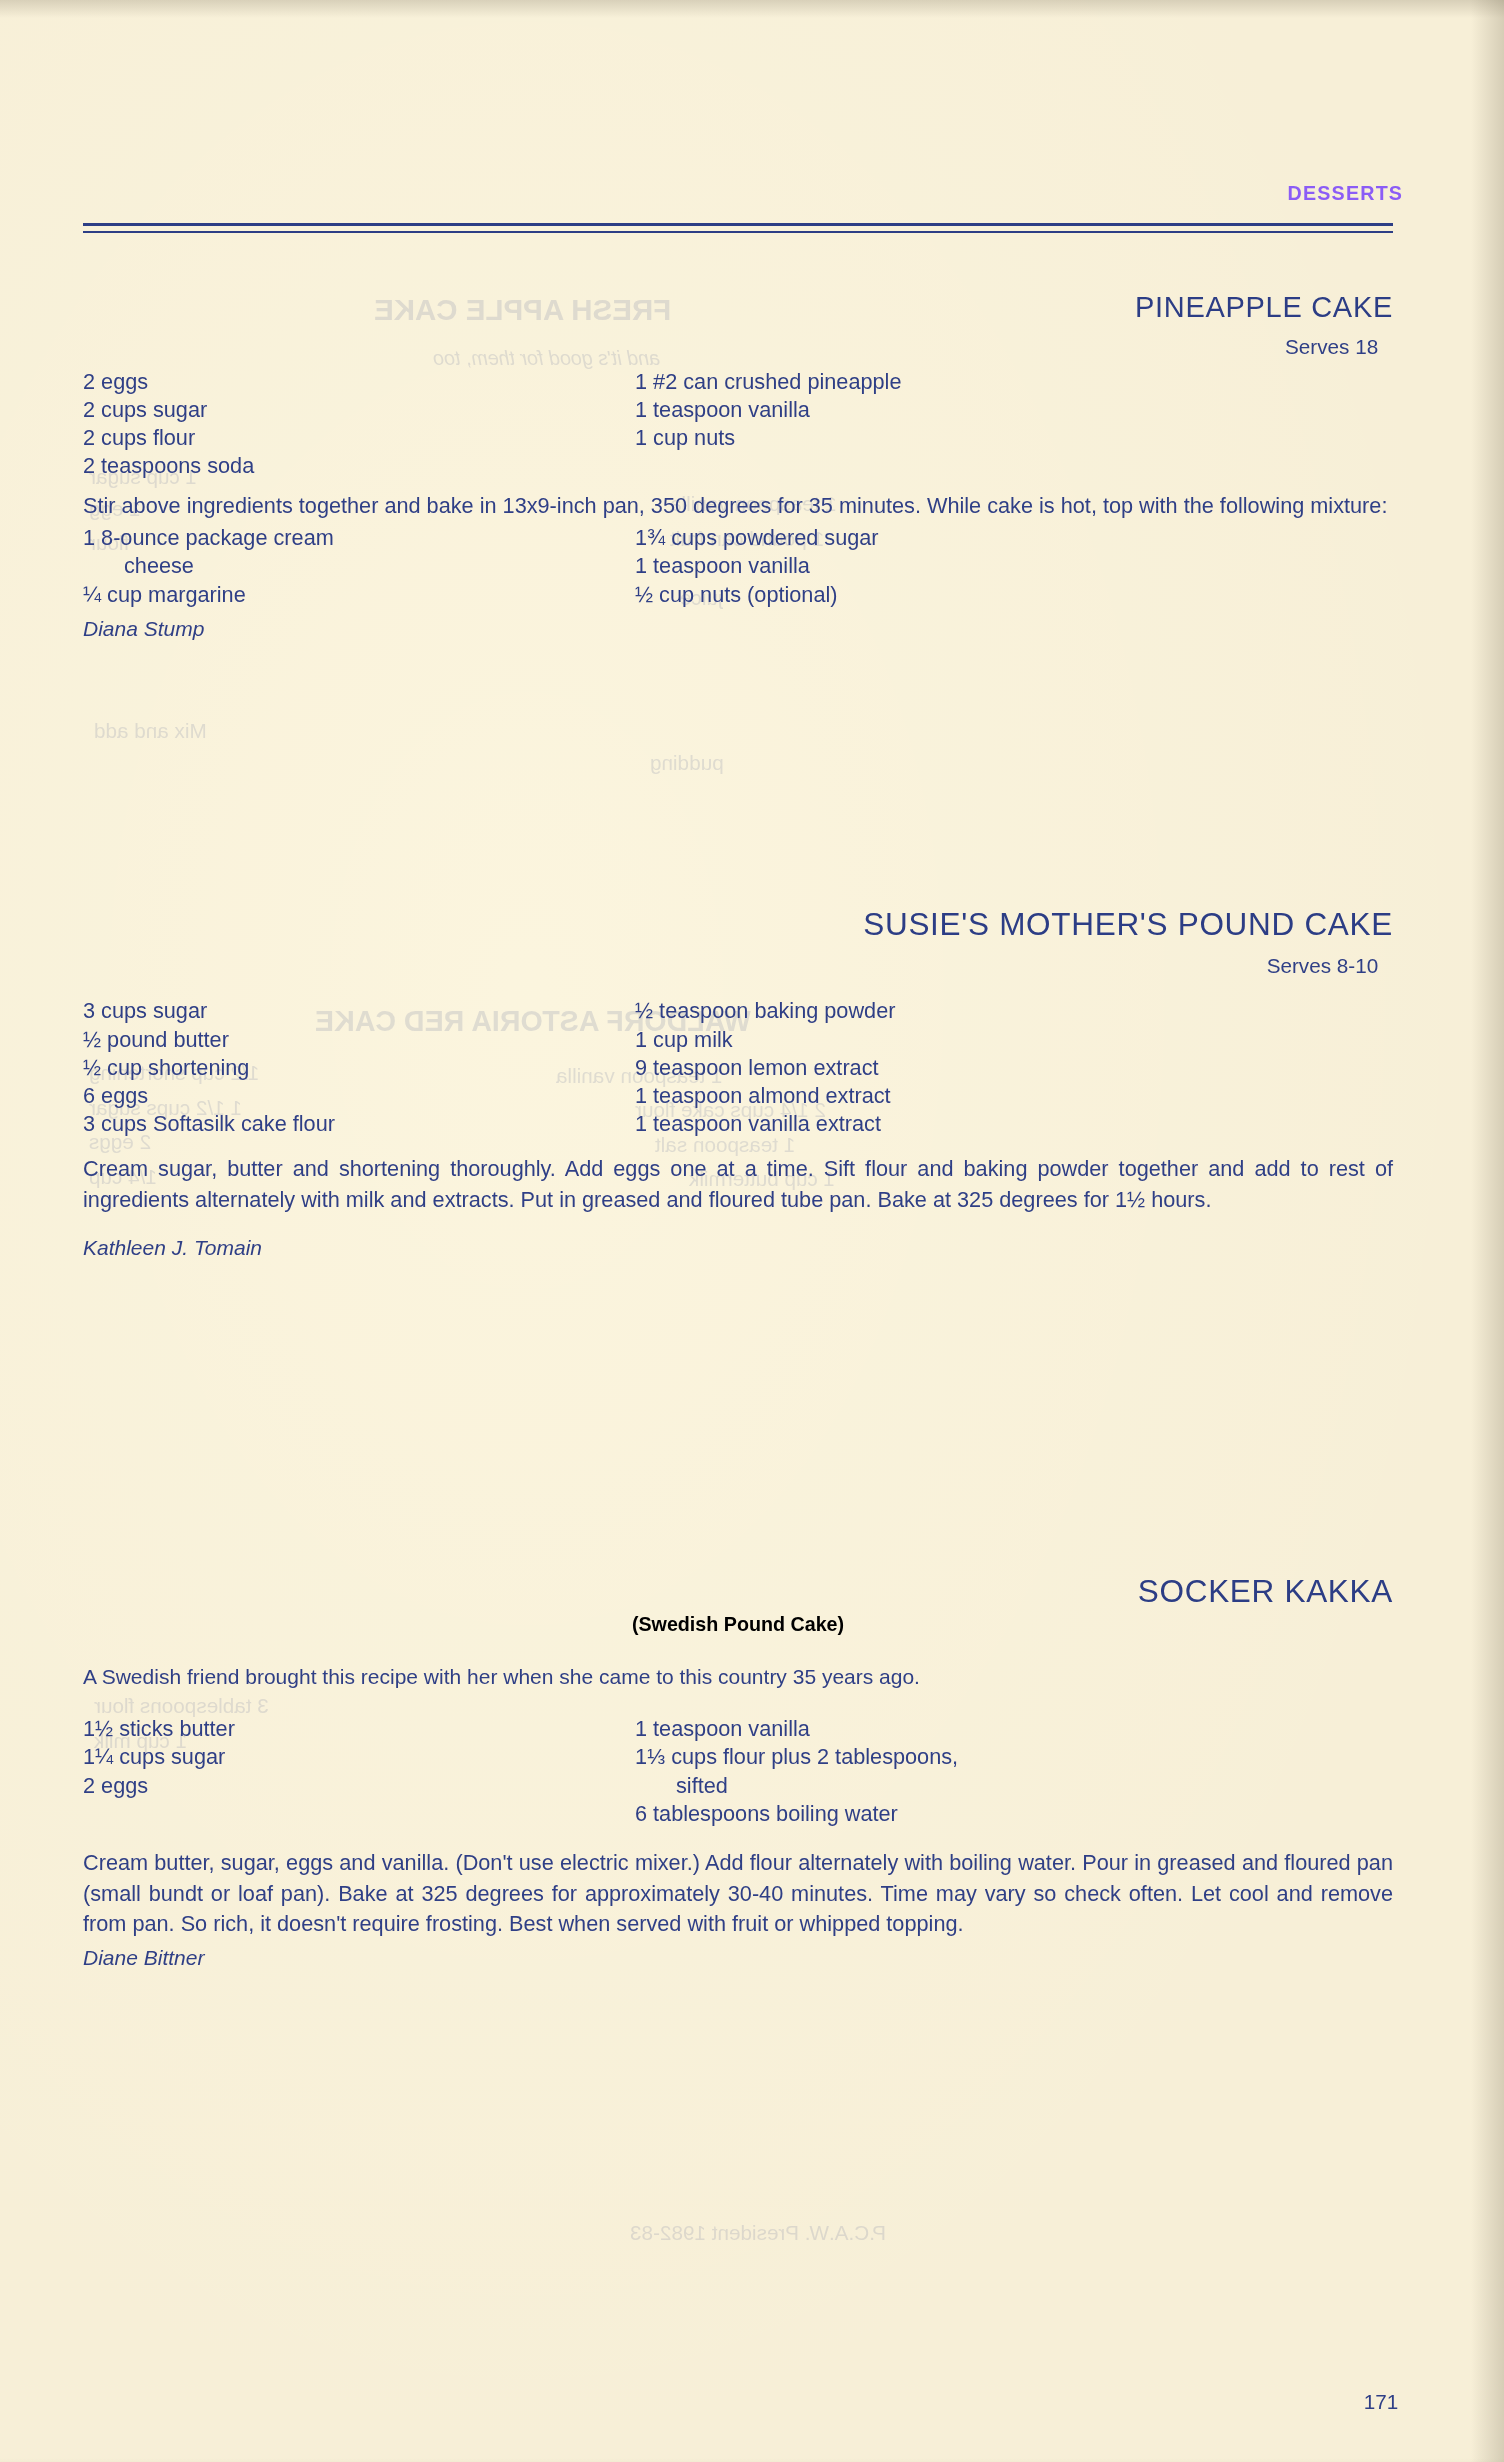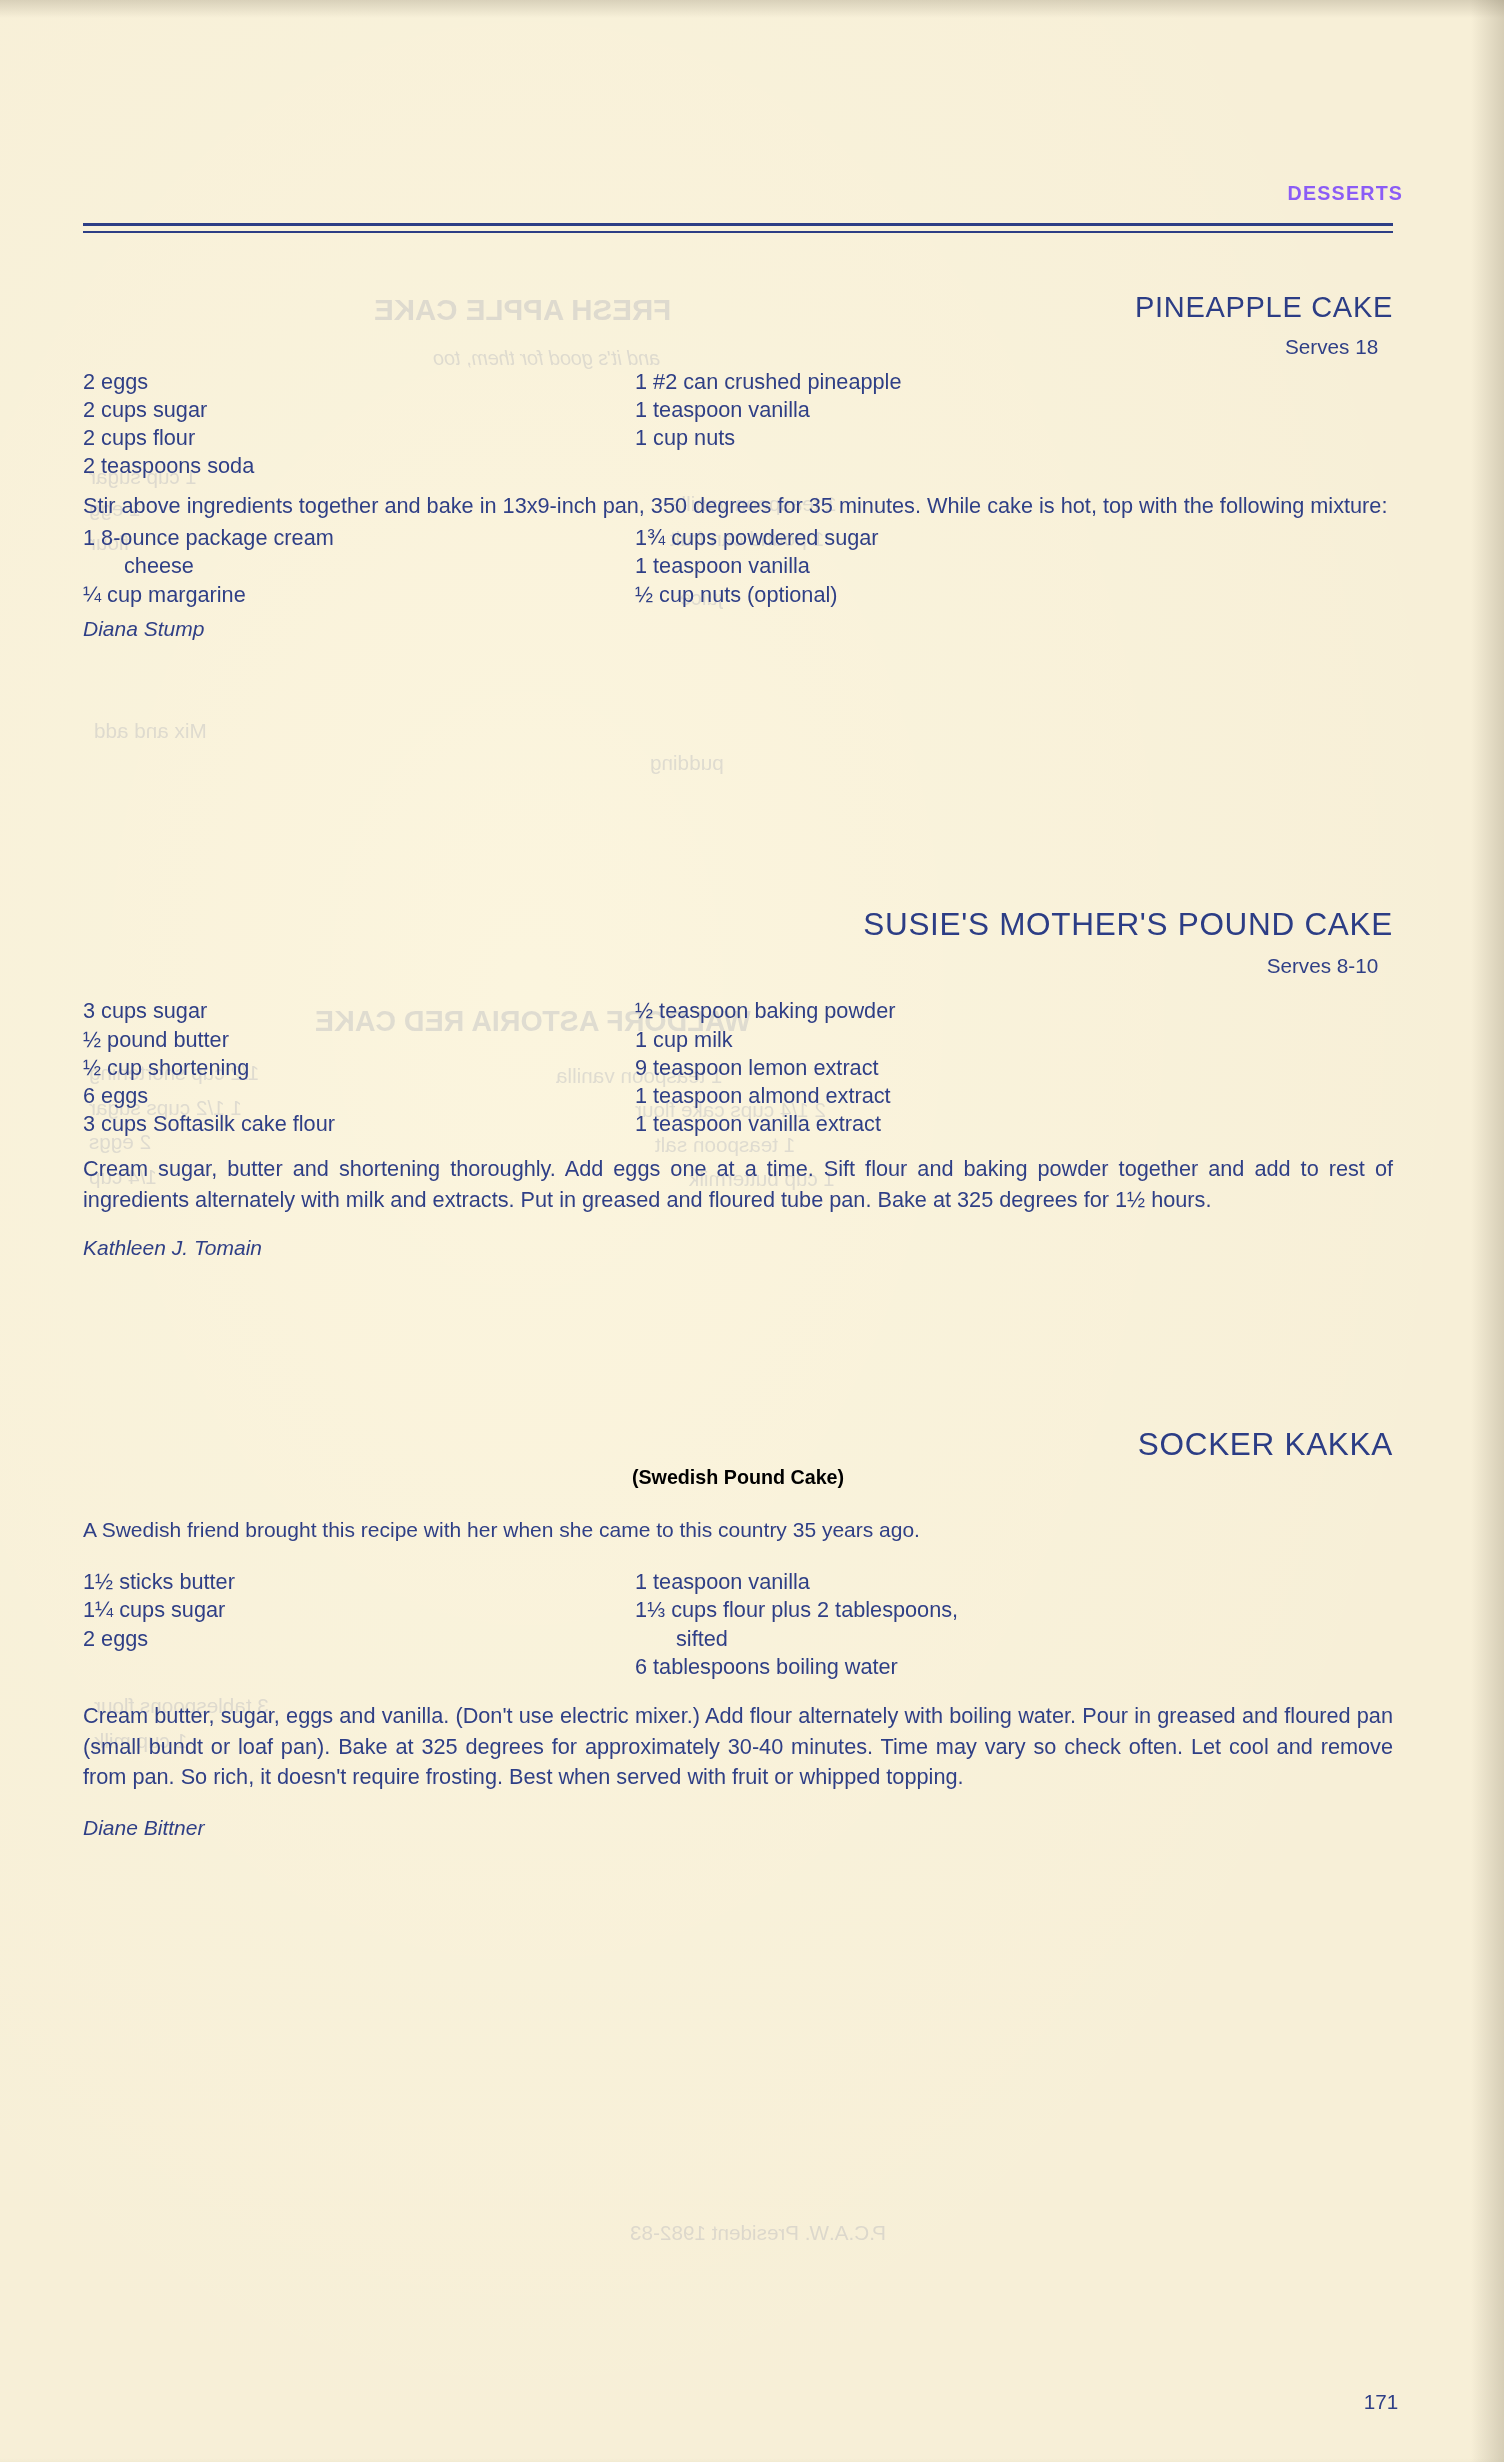--- a/index.html
+++ b/index.html
@@ -239,39 +239,39 @@
           <div class="ing">1 cup milk</div>
           <div class="ing">9 teaspoon lemon extract</div>
           <div class="ing">1 teaspoon almond extract</div>
           <div class="ing">1 teaspoon vanilla extract</div>
         </div>
       </div>
       <div class="method" style="margin-top:15.8px;">Cream sugar, butter and shortening thoroughly. Add eggs one at a time. Sift flour and baking powder together and add to rest of ingredients alternately with milk and extracts. Put in greased and floured tube pan. Bake at 325 degrees for 1½ hours.</div>
       <div class="credit" style="margin-top:19.7px;">Kathleen J. Tomain</div>
     </div>
 
-    <div class="recipe" style="top:1426px;">
+    <div class="recipe" style="top:1573px;">
       <div class="recipe-title large">SOCKER KAKKA</div>
       <div class="recipe-subtitle">(Swedish Pound Cake)</div>
       <div class="note">A Swedish friend brought this recipe with her when she came to this country 35 years ago.</div>
       <div class="cols" style="margin-top:22.7px;">
         <div class="col-left">
           <div class="ing">1½ sticks butter</div>
           <div class="ing">1¼ cups sugar</div>
           <div class="ing">2 eggs</div>
         </div>
         <div class="col-right">
           <div class="ing">1 teaspoon vanilla</div>
           <div class="ing">1⅓ cups flour plus 2 tablespoons,</div>
           <div class="ing indent">sifted</div>
           <div class="ing">6 tablespoons boiling water</div>
         </div>
       </div>
       <div class="method" style="margin-top:19.7px;">Cream butter, sugar, eggs and vanilla. (Don't use electric mixer.) Add flour alternately with boiling water. Pour in greased and floured pan (small bundt or loaf pan). Bake at 325 degrees for approximately 30-40 minutes. Time may vary so check often. Let cool and remove from pan. So rich, it doesn't require frosting. Best when served with fruit or whipped topping.</div>
-      <div class="credit" style="margin-top:23px;">Diane Bittner</div>
+      <div class="credit" style="margin-top:6px;">Diane Bittner</div>
     </div>
 
     <div class="page-number">171</div>
   </div>
 
   <div class="edge-top"></div>
   <div class="edge-right"></div>
   <div class="edge-bottom"></div>
 </div>
 

